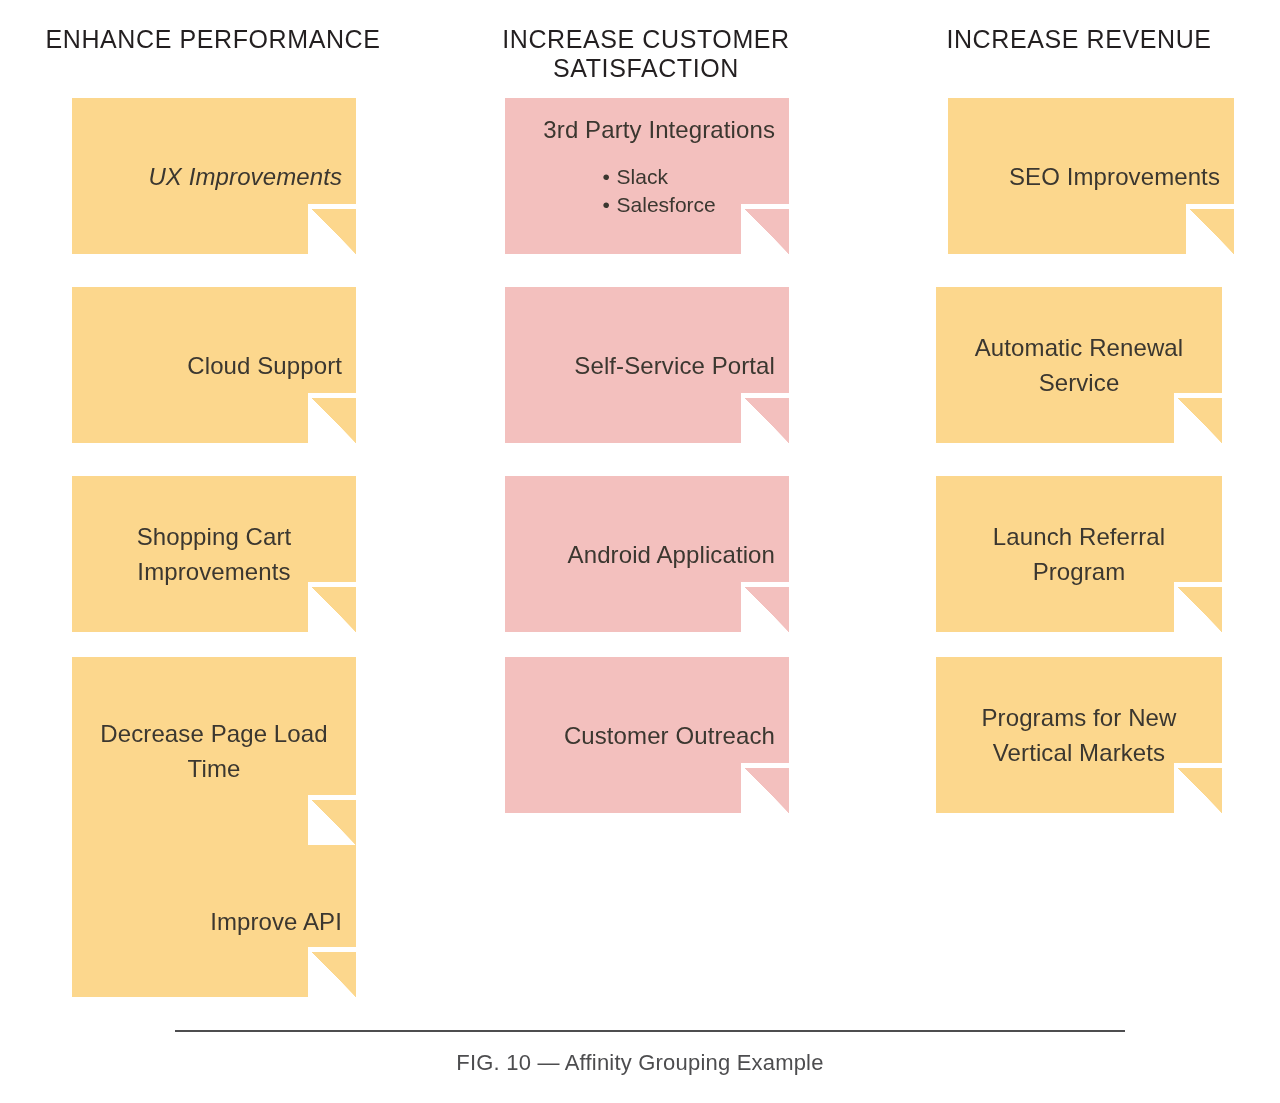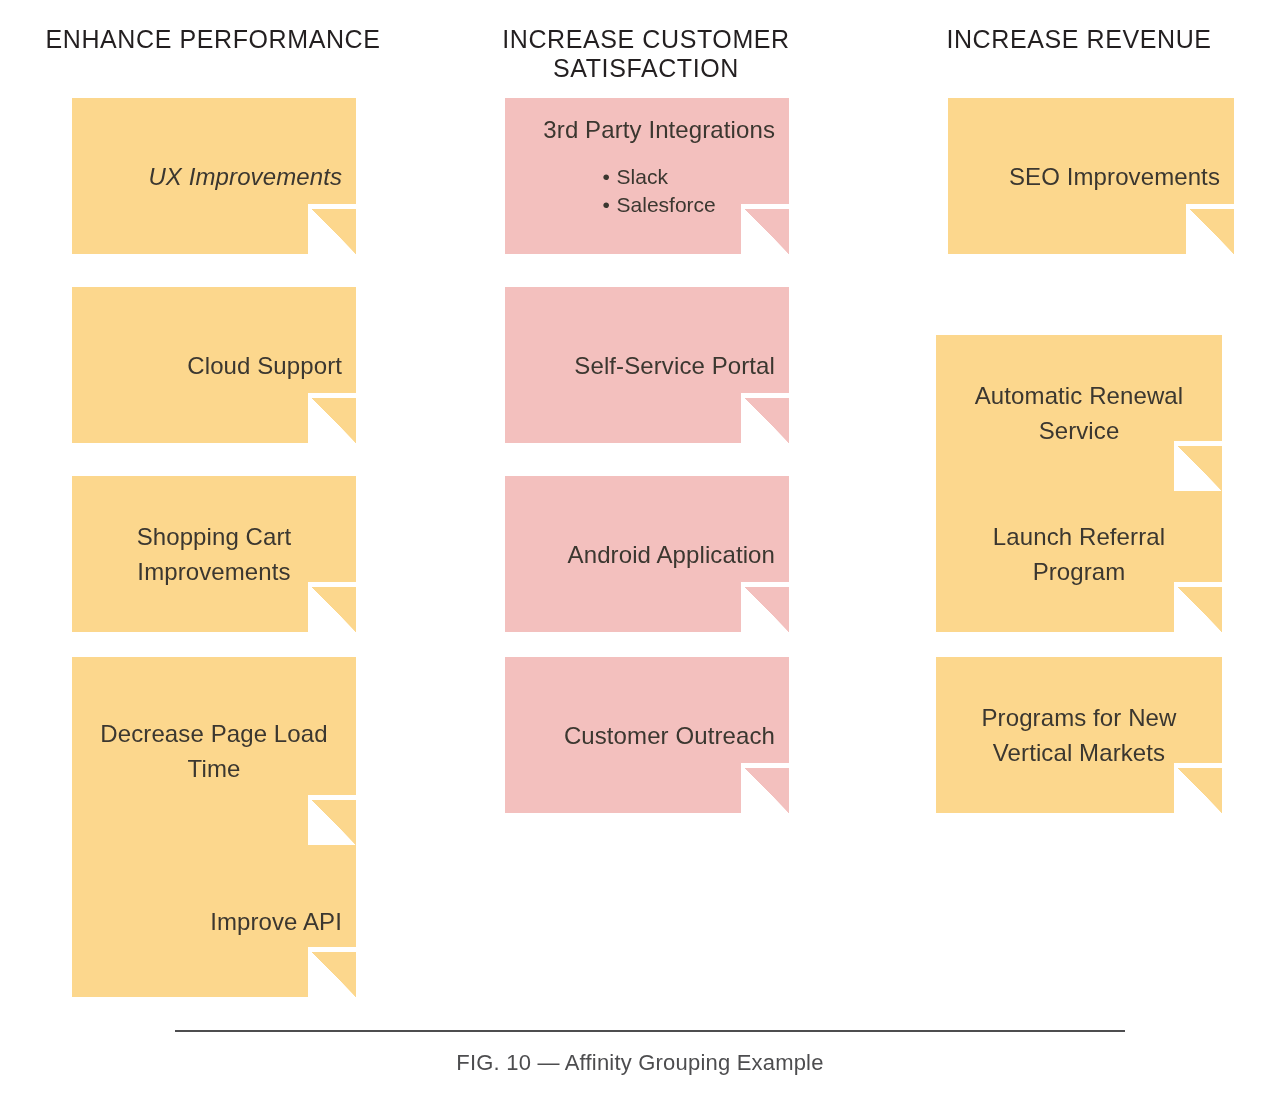--- a/index.html
+++ b/index.html
@@ -222,21 +222,21 @@
       </div>
       <div class="note yellow" style="left: 936px; top: 98px; width: 286px; height: 156px; margin-left: 12px;">
         <div class="note-inner">
           <div class="note-text">SEO Improvements</div>
         </div>
         <div class="fold">
           <div class="cut"></div>
           <div class="flap"></div>
         </div>
       </div>
-      <div class="note yellow" style="left: 936px; top: 287px; width: 286px; height: 156px; margin-top: 48px;">
+      <div class="note yellow" style="left: 936px; top: 287px; width: 286px; height: 156px;">
         <div class="note-inner">
           <div class="note-text">Automatic Renewal Service</div>
         </div>
         <div class="fold">
           <div class="cut"></div>
           <div class="flap"></div>
         </div>
       </div>
       <div class="note yellow" style="left: 936px; top: 476px; width: 286px; height: 156px;">
         <div class="note-inner">

